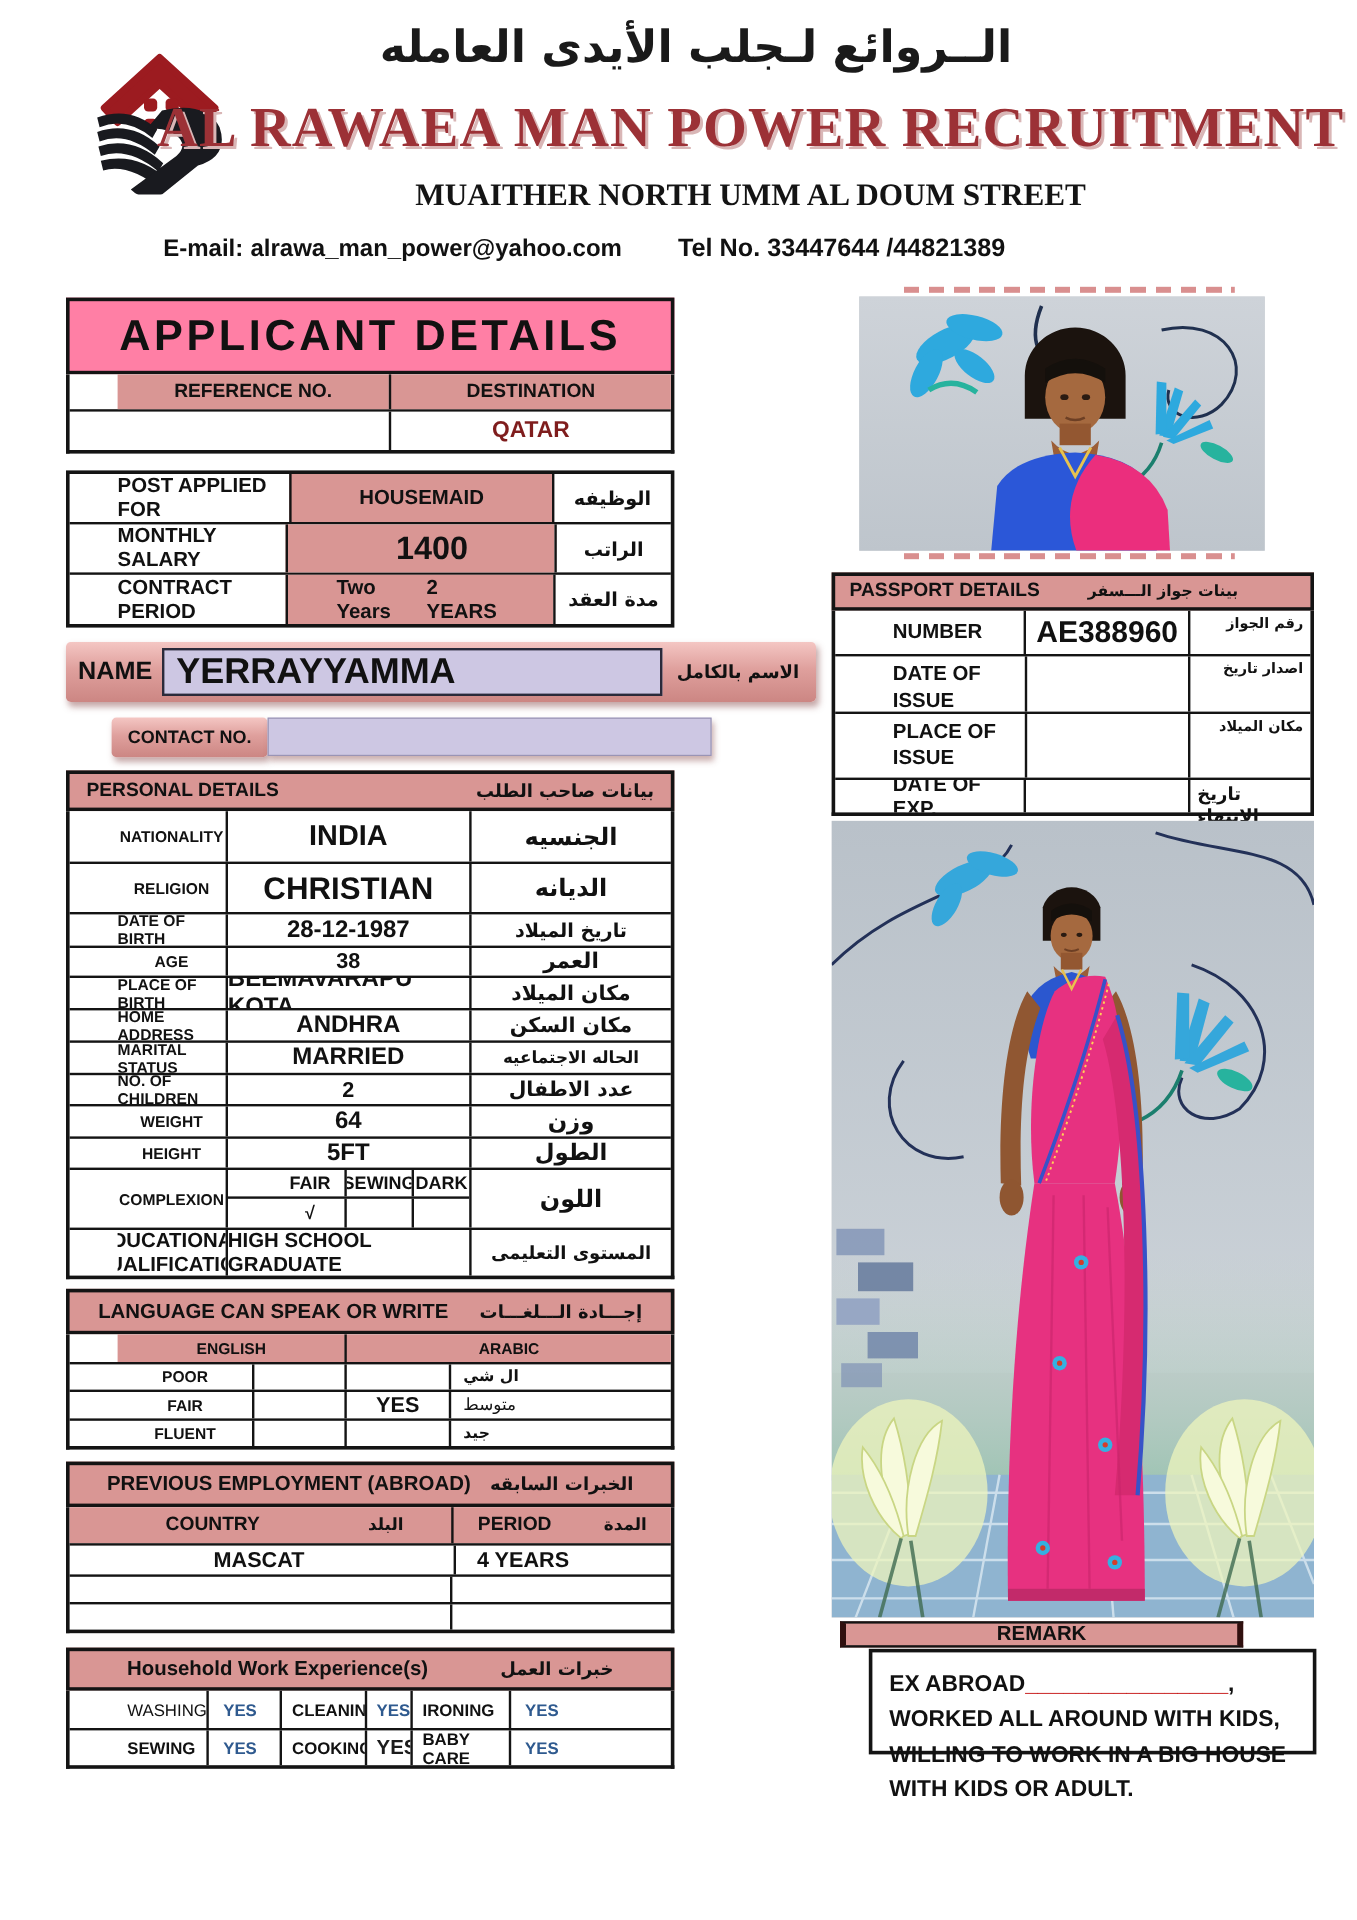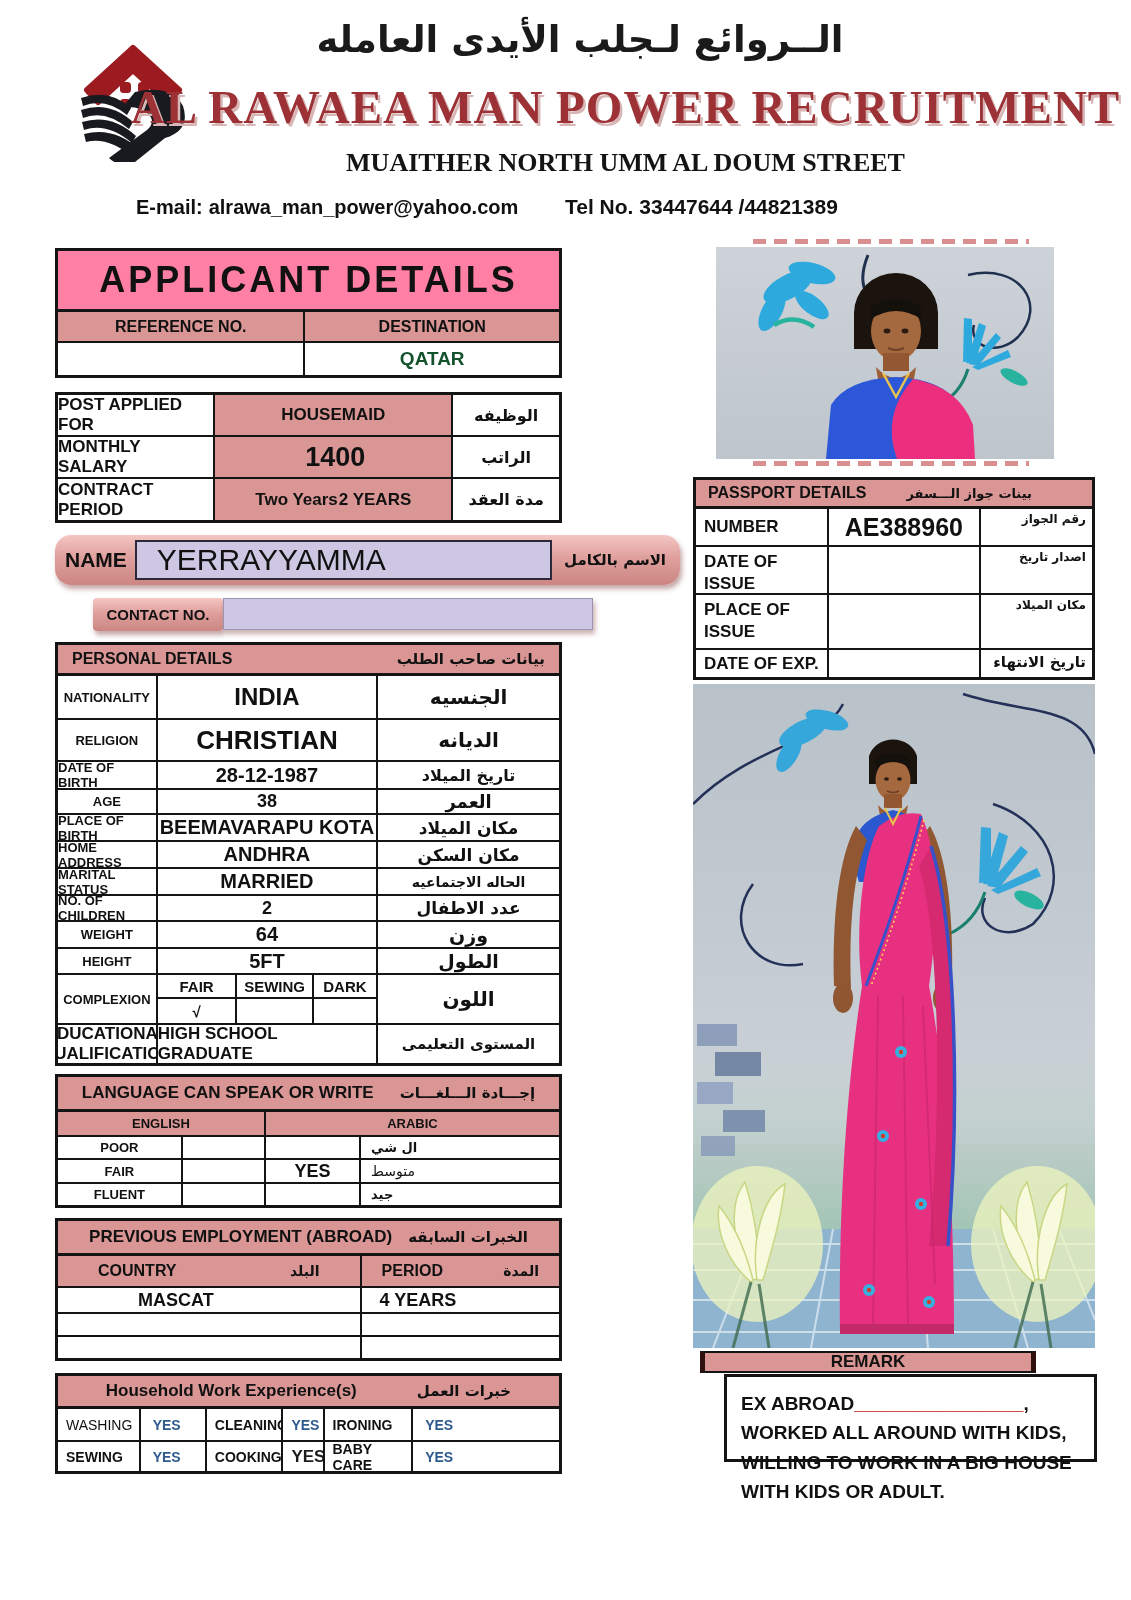--- a/index.html
+++ b/index.html
@@ -15,49 +15,49 @@
         font-weight:bold;font-size:26px;color:#141414;}
   .h-contact{left:136px;top:196px;font-size:20px;font-weight:bold;}
   .h-contact .email-v{font-size:20px;margin-left:6px;}
   .h-tel{left:565px;top:195px;font-size:21px;font-weight:bold;}
   
   .tbl{border:3px solid #141414;box-sizing:border-box;background:#fff;}
   .trow{display:flex;align-items:stretch;border-top:2px solid #141414;box-sizing:border-box;}
   .trow:first-child{border-top:none;}
   .c{display:flex;align-items:center;justify-content:center;border-left:2px solid #141414;
      box-sizing:border-box;overflow:hidden;}
-  .c:first-child{border-left:none;}
+  .c:first-child{border-left:none;margin-left:40px;}
   .mauve{background:#d99694;}
   .pink{background:#ff7fa5;}
   .lbl{font-weight:bold;font-size:13px;}
   .big{font-weight:bold;}
   .blue-yes{color:#2f5a8f;font-weight:bold;font-size:14px;}
   
   .leftcol{left:55px;top:248px;width:507px;}
   .app-title{height:64px;display:flex;align-items:center;justify-content:center;
      font-size:36px;font-weight:bold;letter-spacing:3px;}
-  .bar{border-radius:16px;background:linear-gradient(180deg,#f4c6c3 0%,#dfa09d 45%,#cc8683 100%);
+  .bar{border-radius:4px;background:linear-gradient(180deg,#f4c6c3 0%,#dfa09d 45%,#cc8683 100%);
      box-shadow:2px 4px 5px rgba(140,80,80,.5);display:flex;align-items:center;box-sizing:border-box;}
   .nm-input{background:#cdc7e3;border:2px solid #2a2a3a;height:36px;flex:1;display:flex;
-     align-items:center;padding:0 20px;font-size:30px;font-weight:normal;}
+     align-items:center;padding:0 10px;font-size:30px;font-weight:bold;}
   .ct-input{background:#cdc7e3;border:1px solid #9a94b5;height:30px;flex:1;}
   .sec-head{border:3px solid #141414;background:#d99694;display:flex;align-items:center;
      box-sizing:border-box;font-weight:bold;}
   
   .dash{height:5px;background:repeating-linear-gradient(90deg,#d98f8f 0 13px,transparent 13px 21px);}
   .photo-frame{overflow:hidden;background:#c7ccd2;}
   .ph{display:block;width:100%;height:100%;}
   .par{justify-content:flex-end;align-items:flex-start;padding:3px 6px;font-size:12px;font-weight:bold;}
   .remark-band{background:#d99694;border:2px solid #141414;border-left:5px solid #30100f;
      border-right:5px solid #30100f;display:flex;align-items:center;justify-content:center;
      font-weight:bold;font-size:17px;box-sizing:border-box;}
   .remark-box{border:3px solid #141414;box-sizing:border-box;padding:12px 14px;font-weight:bold;
      font-size:19px;line-height:1.55;}
   .red{color:#c00000;}
-  .qatar{color:#14532d;font-weight:bold;font-size:19px;}
+  .qatar{color:#7f1d1d;font-weight:bold;font-size:19px;}
 </style>
 </head>
 <body>
 
 <div class="page">
 
   <svg class="abs" style="left:73px;top:36px" width="120" height="126" viewBox="0 0 120 126">
     <path d="M14 54 L60 12 L106 54 L95 66 L60 34 L25 66 Z" fill="#9c1b20" stroke="#9c1b20" stroke-width="6" stroke-linejoin="round"></path>
     <rect x="47" y="46" width="11" height="11" rx="3.5" fill="#9c1b20"></rect>
     <rect x="65" y="46" width="11" height="11" rx="3.5" fill="#9c1b20"></rect>

